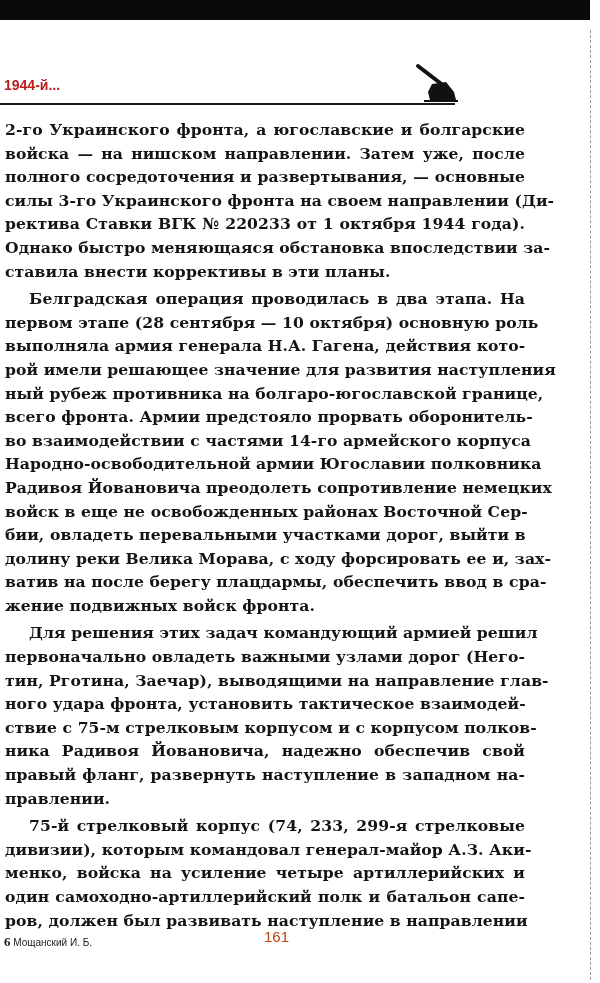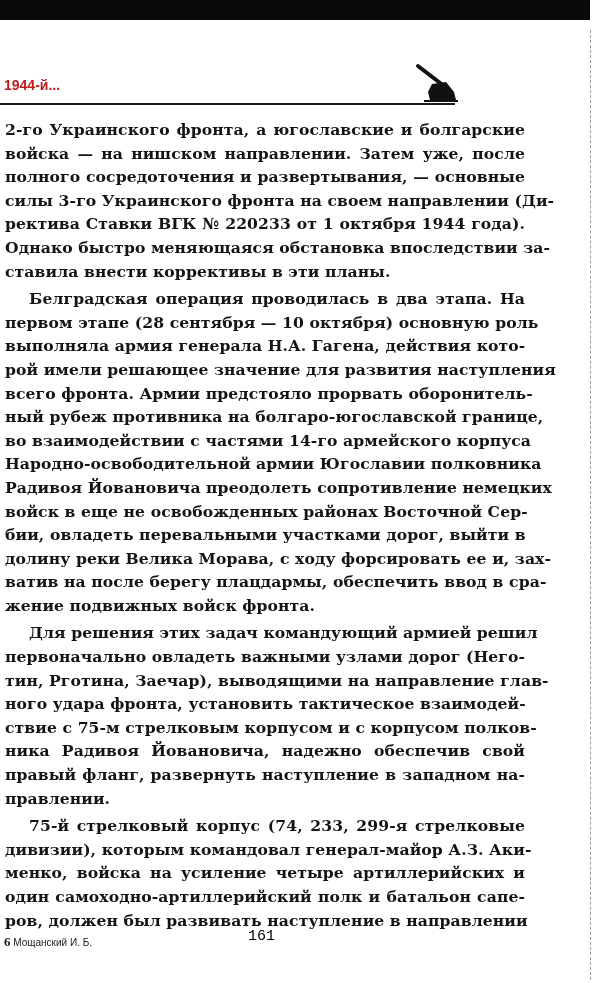--- a/index.html
+++ b/index.html
@@ -23,22 +23,22 @@
   .line { display:block; white-space:nowrap; text-align:justify; text-align-last:justify; height:23.6px; }
   .line.last { text-align-last:left; }
   .line.indent { padding-left:24px; }
   .para-gap { height:4px; }
   .footer-left {
     position:absolute; left:4px; top:934px;
     font-family:"Liberation Sans", sans-serif; font-size:10px; color:#1a1a1a;
   }
   .footer-left b { font-family:"Liberation Serif", serif; font-size:13px; }
   .page-number {
-    position:absolute; left:248px; top:928px;
-    font-family:Liberation Mono, monospace; font-size:15px; color:#000000;
+    position:absolute; left:264px; top:928px;
+    font-family:Liberation Sans, sans-serif; font-size:15px; color:#c2410c;
   }
 </style>
 </head>
 <body>
 
 <div class="topbar"></div>
 <div class="edge-line"></div>
 
 <div class="running-head">1944-й...</div>
 <div class="head-rule"></div>
@@ -60,22 +60,22 @@
       <span class="line">ректива Ставки ВГК № 220233 от 1 октября 1944 года).</span>
       <span class="line">Однако быстро меняющаяся обстановка впоследствии за-</span>
       <span class="line last">ставила внести коррективы в эти планы.</span>
     </div>
     <div class="para-gap"></div>
     <div>
       <span class="line indent">Белградская операция проводилась в два этапа. На</span>
       <span class="line">первом этапе (28 сентября — 10 октября) основную роль</span>
       <span class="line">выполняла армия генерала Н.А. Гагена, действия кото-</span>
       <span class="line">рой имели решающее значение для развития наступления</span>
+      <span class="line">ный рубеж противника на болгаро-югославской границе,</span>
       <span class="line">всего фронта. Армии предстояло прорвать оборонитель-</span>
-      <span class="line">ный рубеж противника на болгаро-югославской границе,</span>
       <span class="line">во взаимодействии с частями 14-го армейского корпуса</span>
       <span class="line">Народно-освободительной армии Югославии полковника</span>
       <span class="line">Радивоя Йовановича преодолеть сопротивление немецких</span>
       <span class="line">войск в еще не освобожденных районах Восточной Сер-</span>
       <span class="line">бии, овладеть перевальными участками дорог, выйти в</span>
       <span class="line">долину реки Велика Морава, с ходу форсировать ее и, зах-</span>
       <span class="line">ватив на после берегу плацдармы, обеспечить ввод в сра-</span>
       <span class="line last">жение подвижных войск фронта.</span>
     </div>
     <div class="para-gap"></div>

